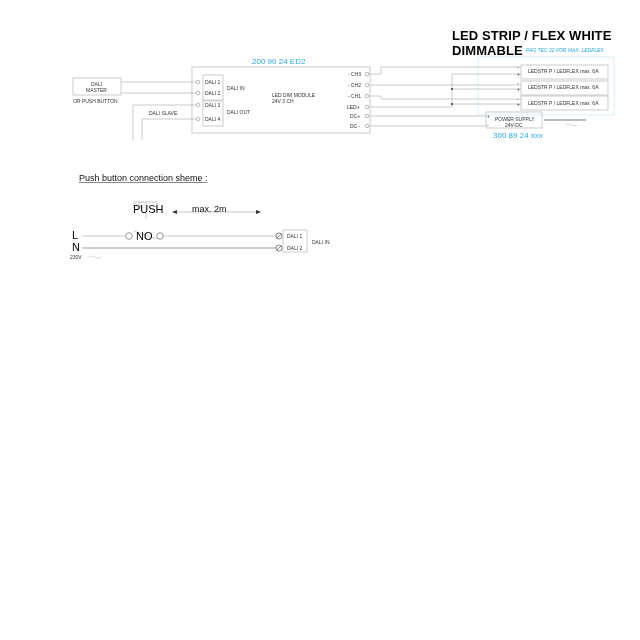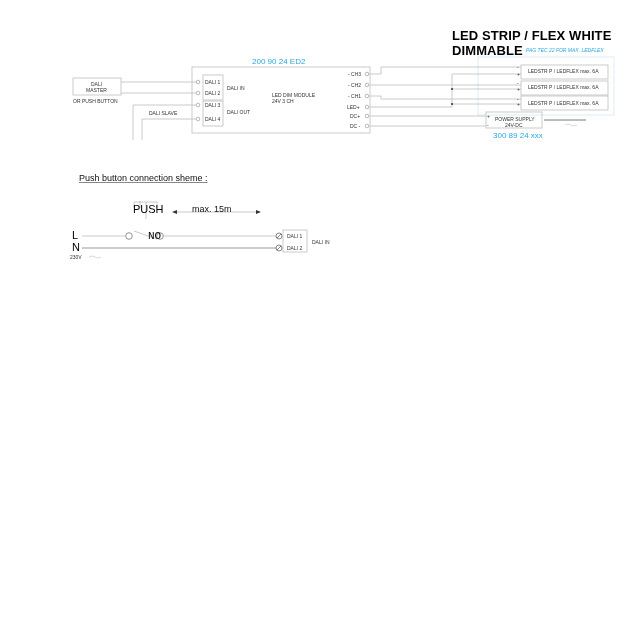--- a/index.html
+++ b/index.html
@@ -140,20 +140,20 @@
 <div class="abs tiny" style="left:528px; top:100px;">LEDSTR P / LEDFLEX max. 6A</div>
 
 <div class="abs tiny" style="left:487px; top:113px;">+</div>
 <div class="abs tiny" style="left:487px; top:122px;">-</div>
 <div class="abs tiny" style="left:495px; top:116px;">POWER SUPPLY</div>
 <div class="abs tiny" style="left:505px; top:122px;">24V-DC</div>
 <div class="abs code-cyan" style="left:470px; top:131px;padding-left:23px;">300 89 24 xxx</div>
 
 <div class="abs small" style="left:79px; top:173px; text-decoration: underline; text-decoration-color:#888;">Push button connection sheme :</div>
 <div class="abs big" style="left:133px; top:187px;margin-top:16px;">PUSH</div>
-<div class="abs small" style="left:192px; top:204px;">max. 15m</div>
-<div class="abs big" style="left:148px; top:230px;font-family:Liberation Mono, monospace;">NO</div>
+<div class="abs small" style="left:192px; top:204px;">max. 2m</div>
+<div class="abs big" style="left:136px; top:230px;">NO</div>
 <div class="abs big" style="left:72px; top:229px;">L</div>
 <div class="abs big" style="left:72px; top:241px;">N</div>
 <div class="abs tiny" style="left:70px; top:254px;">230V</div>
 <div class="abs tiny" style="left:287px; top:233px;">DALI 1</div>
 <div class="abs tiny" style="left:287px; top:245px;">DALI 2</div>
 <div class="abs tiny" style="left:312px; top:239px;">DALI IN</div>
 
 </body></html>

